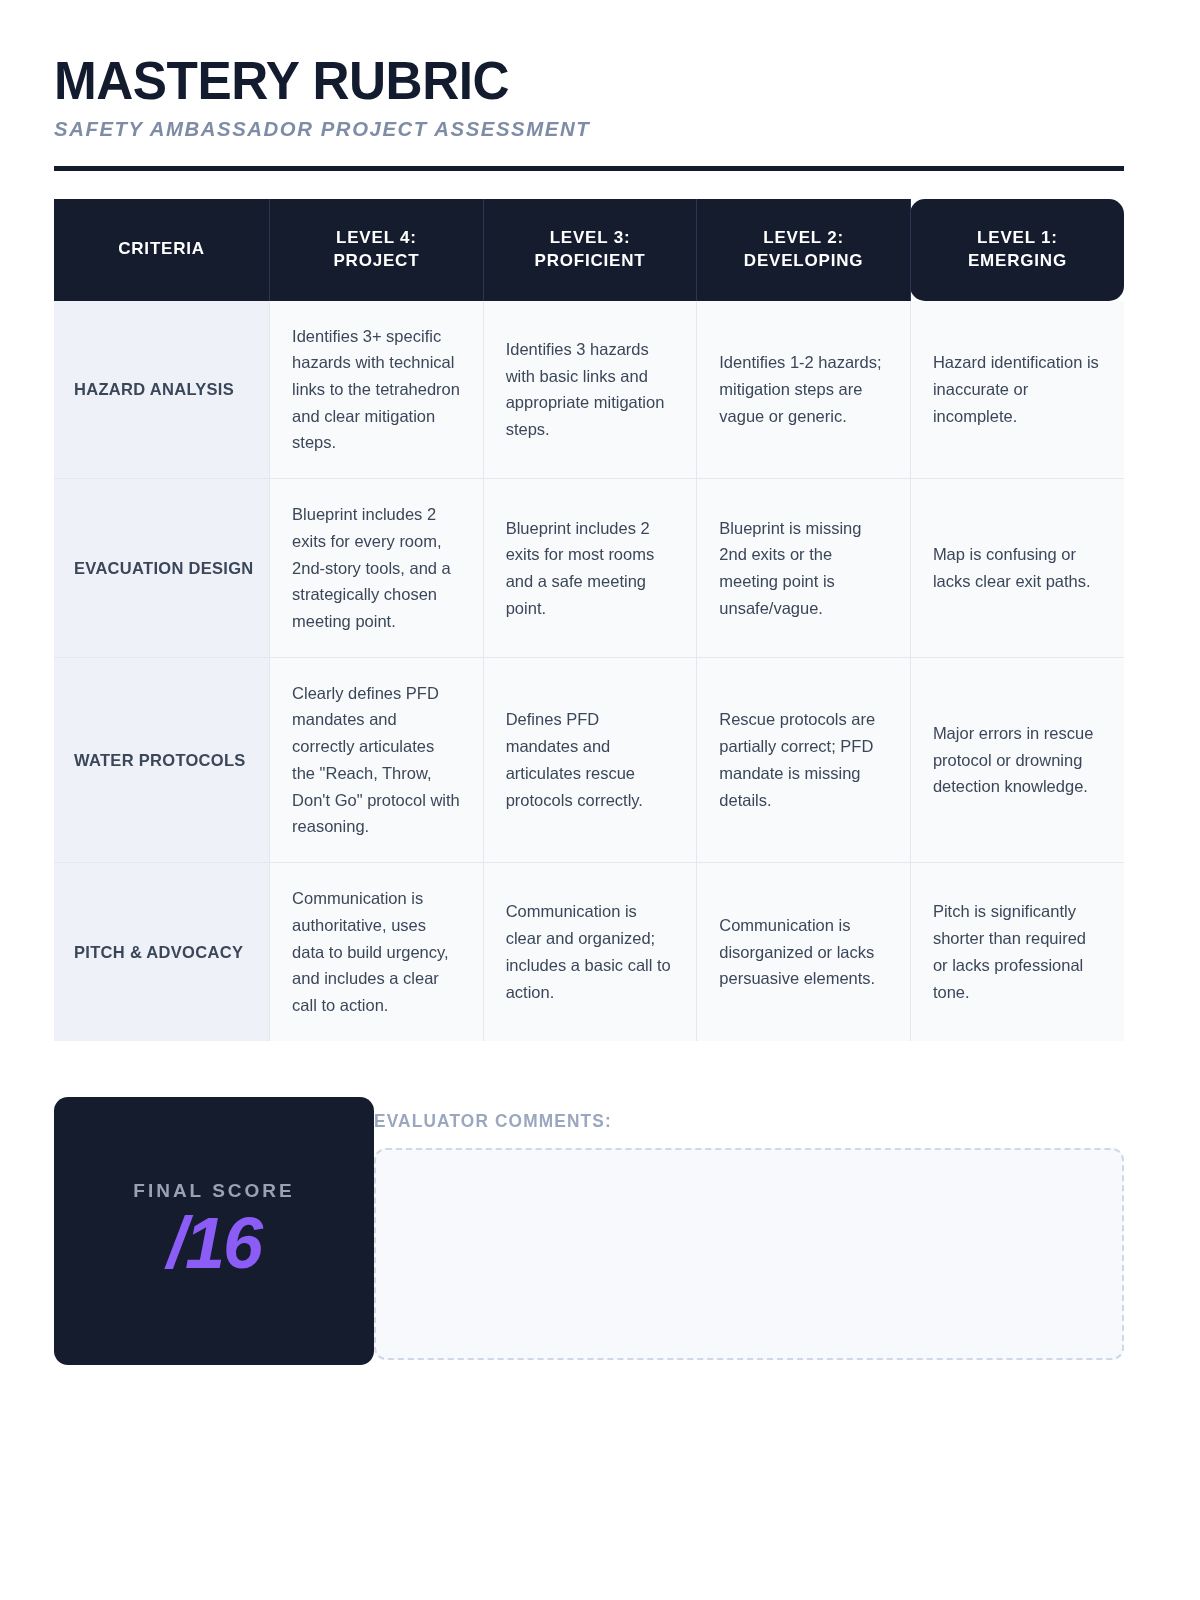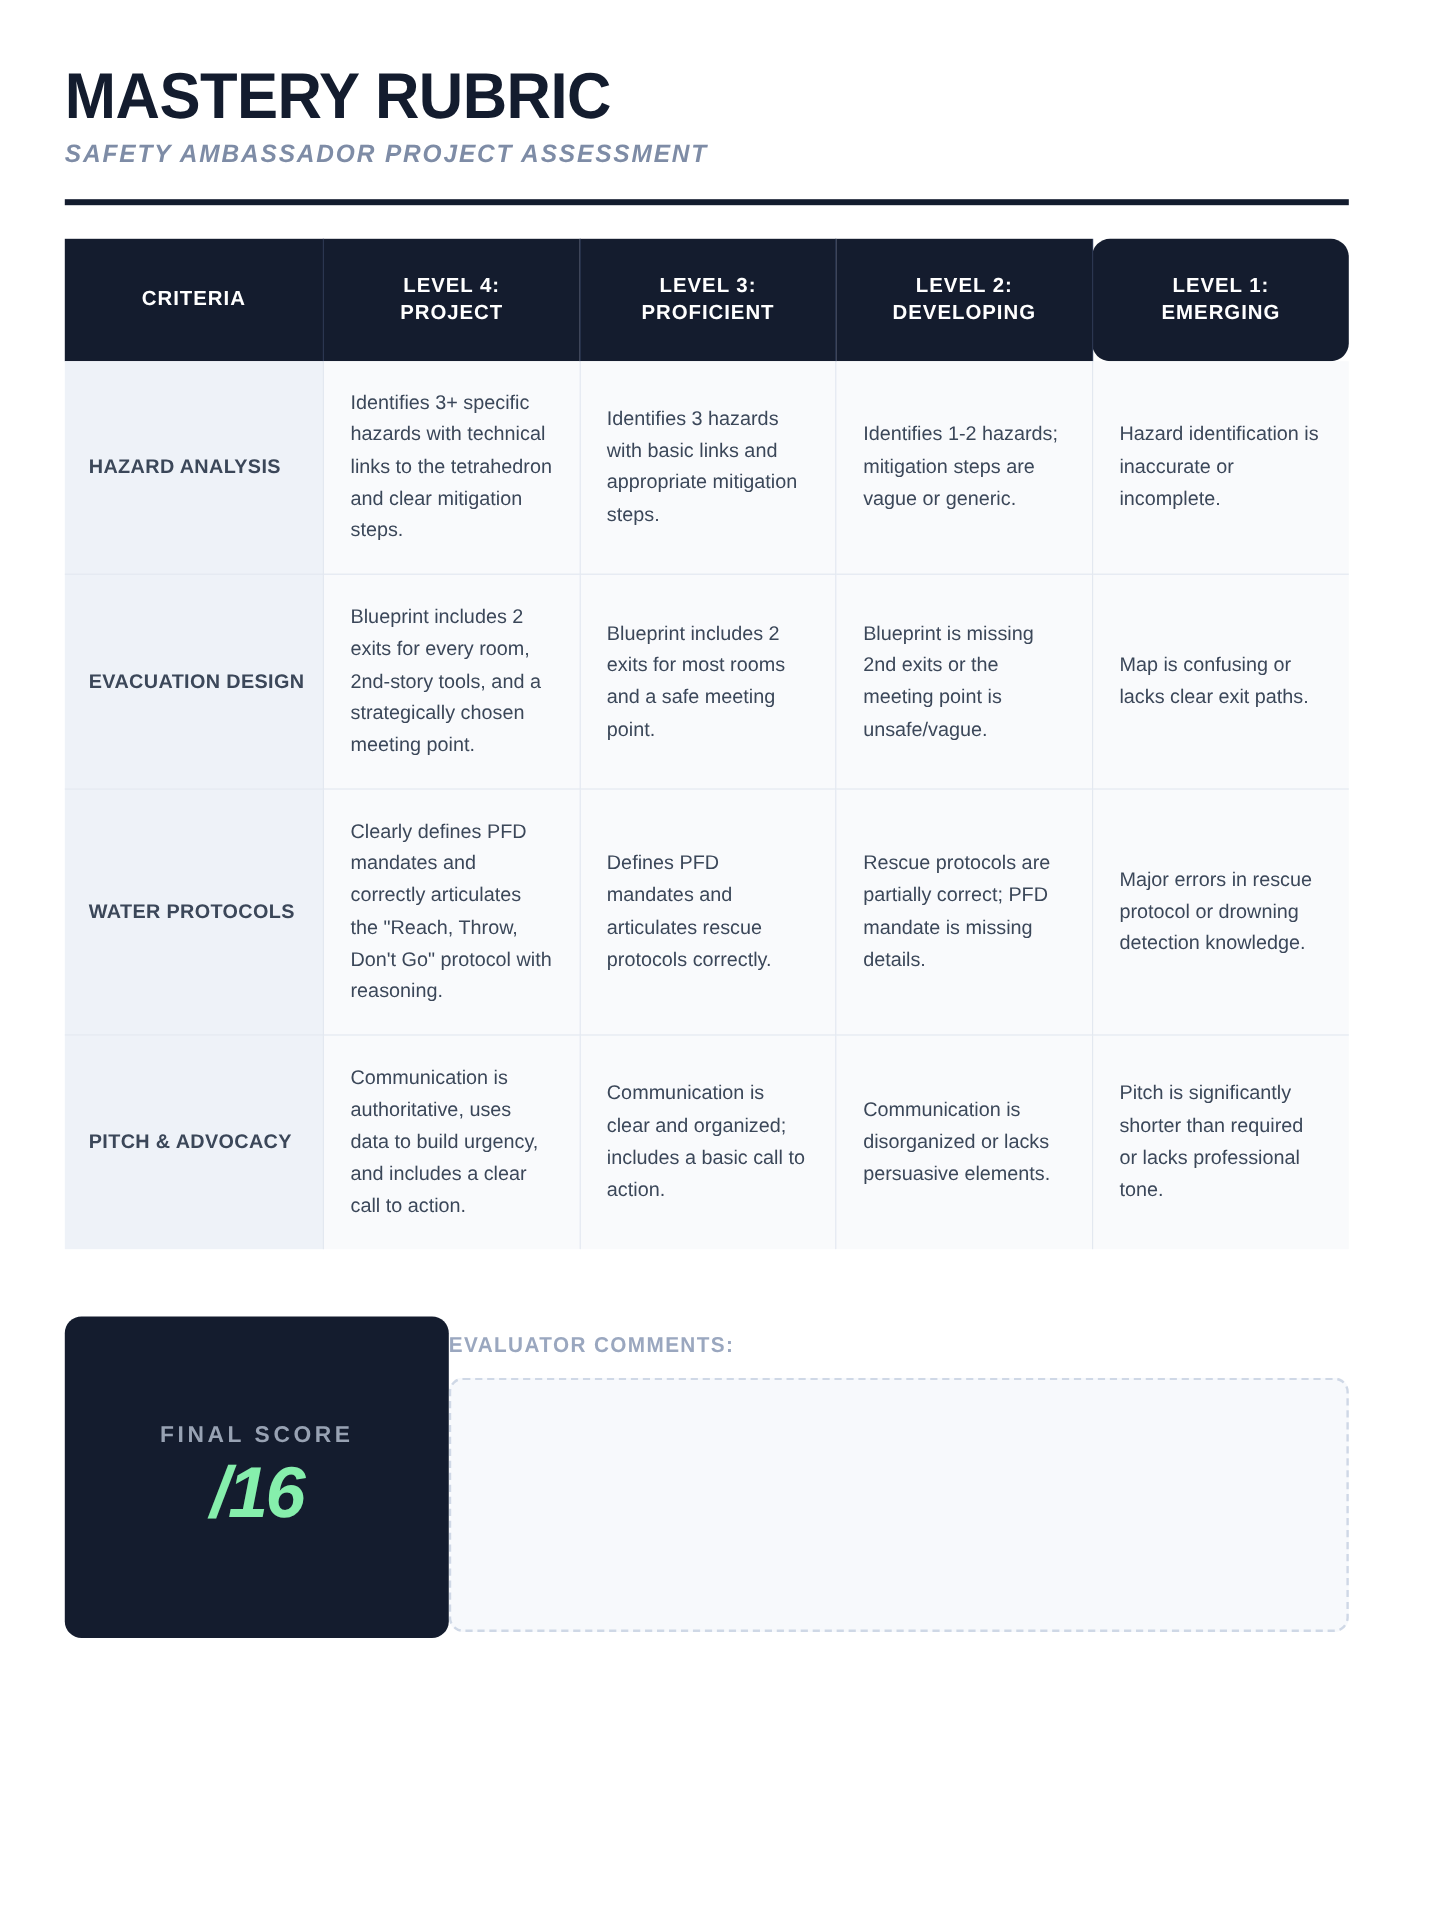--- a/index.html
+++ b/index.html
@@ -122,22 +122,22 @@
     flex: none;
   }
   .score-label {
     color: #98a2b3;
     font-size: 19px;
     font-weight: 700;
     letter-spacing: 3px;
     margin-bottom: 4px;
   }
   .score-value {
-    color: #86efac;
-    font-size: 60px;
+    color: #8b5cf6;
+    font-size: 72px;
     font-weight: 800;
     font-style: italic;
     letter-spacing: -2px;
     line-height: 1.05;
   }
   .comments {
     flex: 1;
     padding-top: 14px;
   }
   .comments-label {

